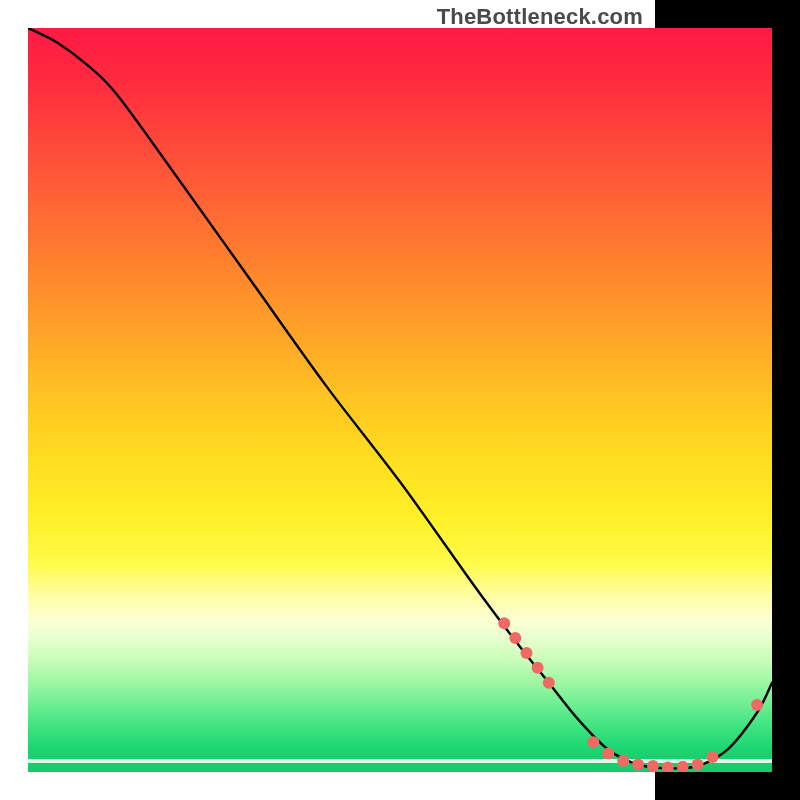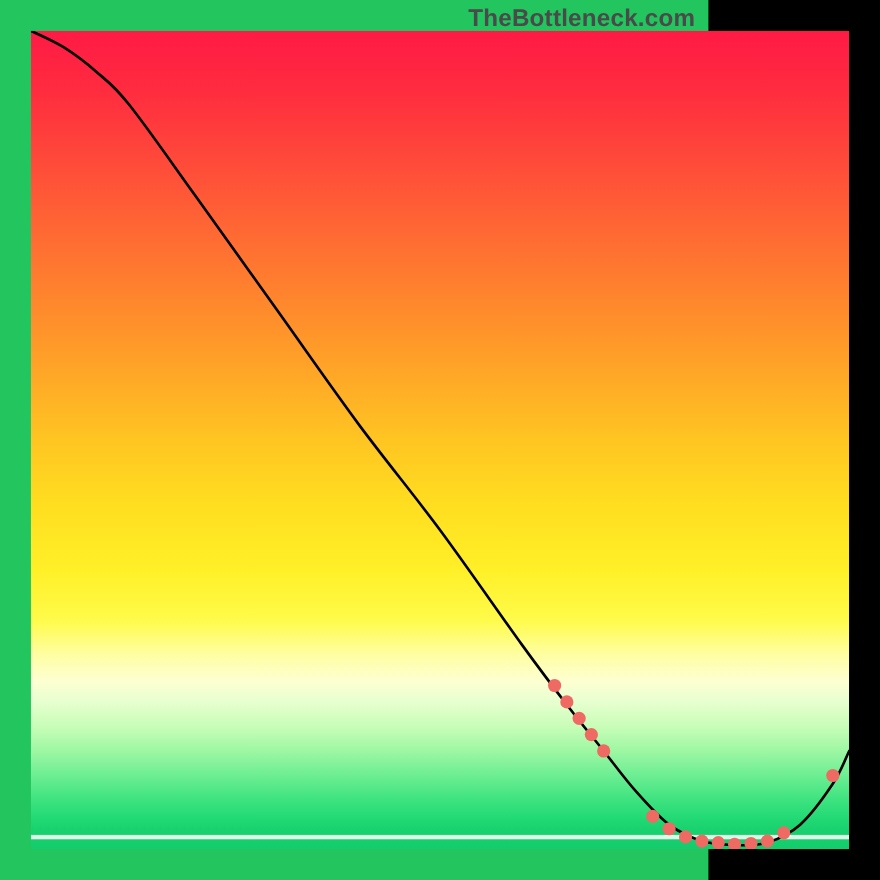--- a/index.html
+++ b/index.html
@@ -8,21 +8,22 @@
     width: 800px;
     height: 800px;
     background: #000;
     overflow: hidden;
     font-family: Arial, Helvetica, sans-serif;
   }
   .frame {
     position: relative;
     width: 644px;
     height: 800px;
-    background: #22c55e;
+    background: #ffffff;
+    padding-left: 11px;
   }
   .watermark {
     position: absolute;
     top: 4px;
     right: 12px;
     color: #4a4a4a;
     font-size: 22px;
     font-weight: 600;
     letter-spacing: 0.2px;
     z-index: 5;

